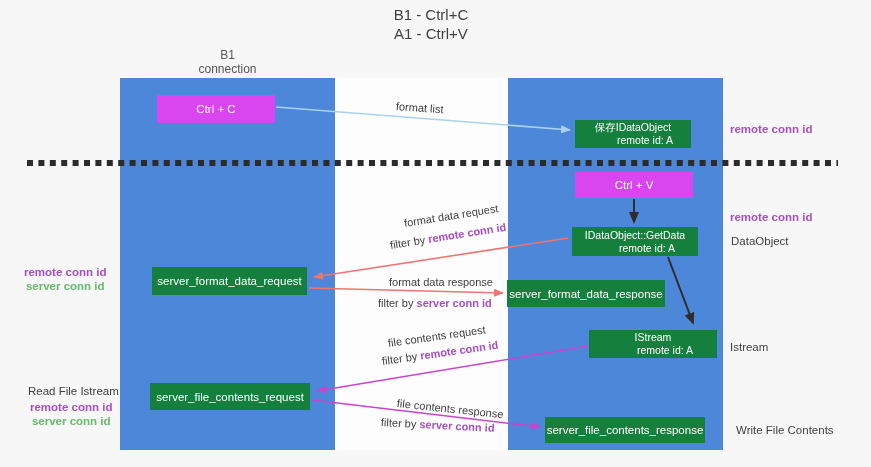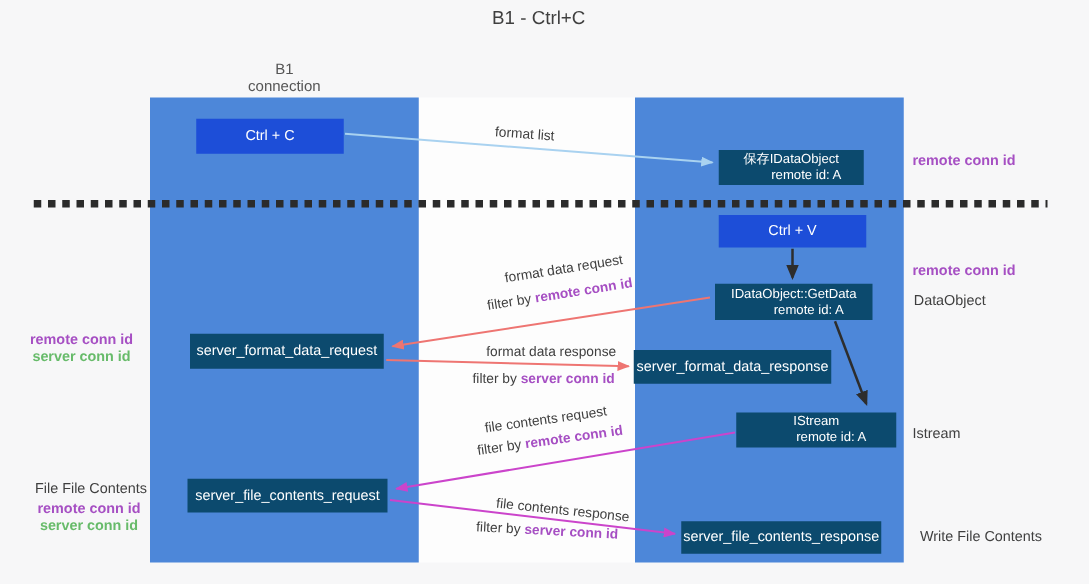--- a/index.html
+++ b/index.html
@@ -9,22 +9,22 @@
   .title{position:absolute; left:0; top:5px; width:862px; text-align:center;
          font-size:15px; line-height:19px; color:#3f3f3f;}
 
   .lane-header{position:absolute; width:215px; text-align:center; font-size:12px;
                line-height:14px; color:#555;}
   .lane{position:absolute; top:78px; width:215px; height:372px; background:#4d87d9;}
   .gap{position:absolute; left:335px; top:78px; width:173px; height:372px; background:#fdfdfd;}
 
   .node{position:absolute; display:flex; flex-direction:column; align-items:center;
         justify-content:center; color:#fff; font-size:11.5px; text-align:center;}
-  .node.green{background:#1d4ed8;}
-  .node.orange{background:#0c4a6e;}
+  .node.green{background:#d946ef;}
+  .node.orange{background:#15803d;}
   .node .l2{font-size:10.5px; line-height:13px;padding-left:24px;}
   .node .l1{line-height:13px; font-size:10.5px;}
   .node.oneline{font-size:11.5px;}
 
   svg.overlay{position:absolute; left:0; top:0; pointer-events:none;}
 
   .ann{position:absolute; font-size:11px; color:#3f3f3f; white-space:nowrap;
        transform-origin:left center;}
   .ann .key{font-weight:700; color:#a64fc3;}
 
@@ -35,20 +35,21 @@
   .conn-block .remote{color:#a64fc3;}
   .conn-block .server{color:#67bb6a;}
 </style>
 </head>
 <body>
 
 <div id="stage">
 
   <div class="title">
     <div>B1 - Ctrl+C</div>
+    <div>A1 - Ctrl+V</div>
   </div>
 
   <div class="lane-header" style="left:120px; top:48px;">
     <div>B1</div>
     <div>connection</div>
   </div>
 
   <div class="gap"></div>
   <div class="lane" style="left:120px;"></div>
   <div class="lane" style="left:508px;"></div>
@@ -142,19 +143,19 @@
   <div class="side purple" style="left:730px; top:123px;">remote conn id</div>
   <div class="side purple" style="left:730px; top:211px;">remote conn id</div>
   <div class="side" style="left:731px; top:235px;">DataObject</div>
   <div class="side" style="left:730px; top:341px;">Istream</div>
   <div class="side" style="left:736px; top:424px;">Write File Contents</div>
 
   <div class="conn-block" style="left:24px; top:266px;">
     <div class="remote">remote conn id</div>
     <div class="server">server conn id</div>
   </div>
-  <div class="side" style="left:28px; top:385px;">File File Contents</div>
+  <div class="side" style="left:28px; top:385px;">Read File Istream</div>
   <div class="conn-block" style="left:30px; top:401px;">
     <div class="remote">remote conn id</div>
     <div class="server">server conn id</div>
   </div>
 
 </div>
 
 </body></html>

